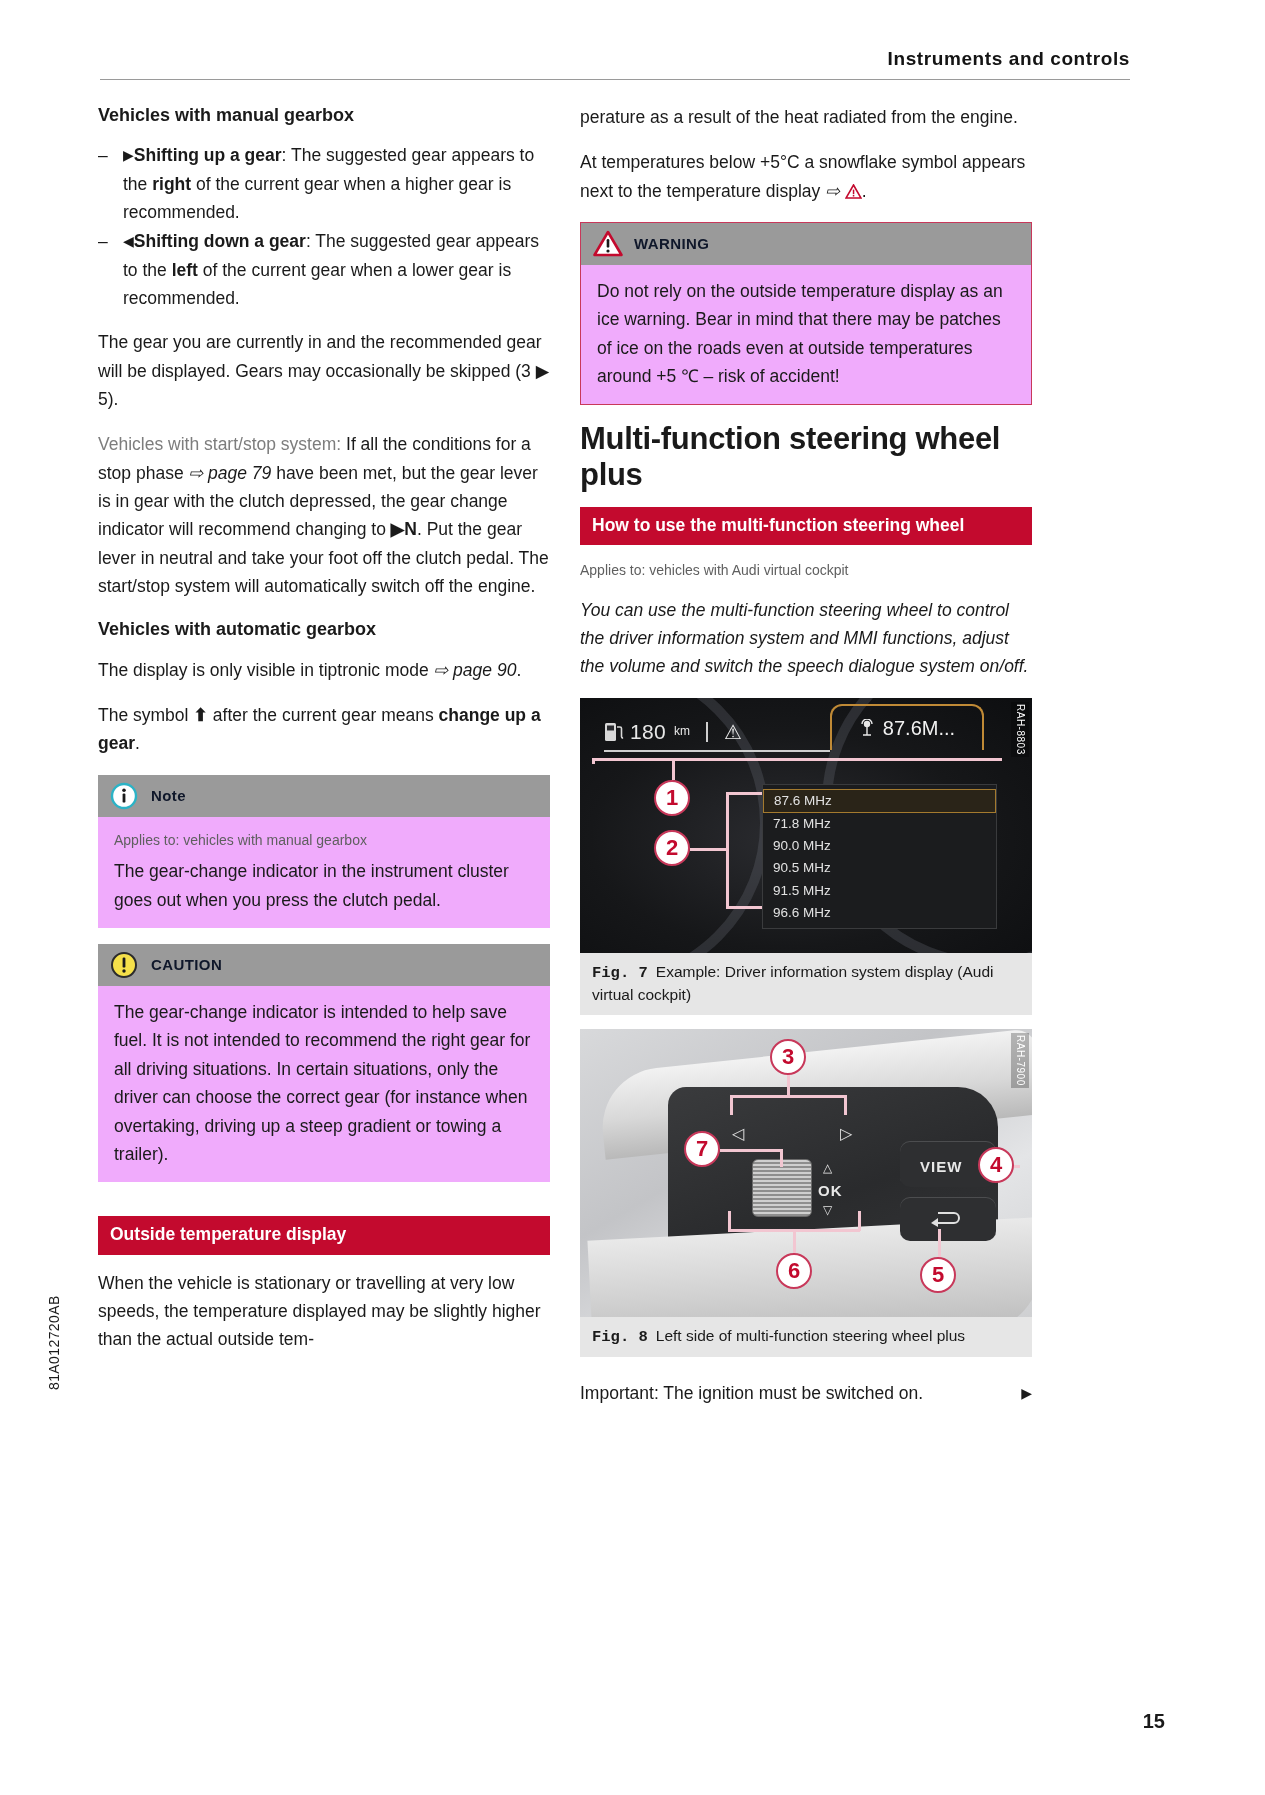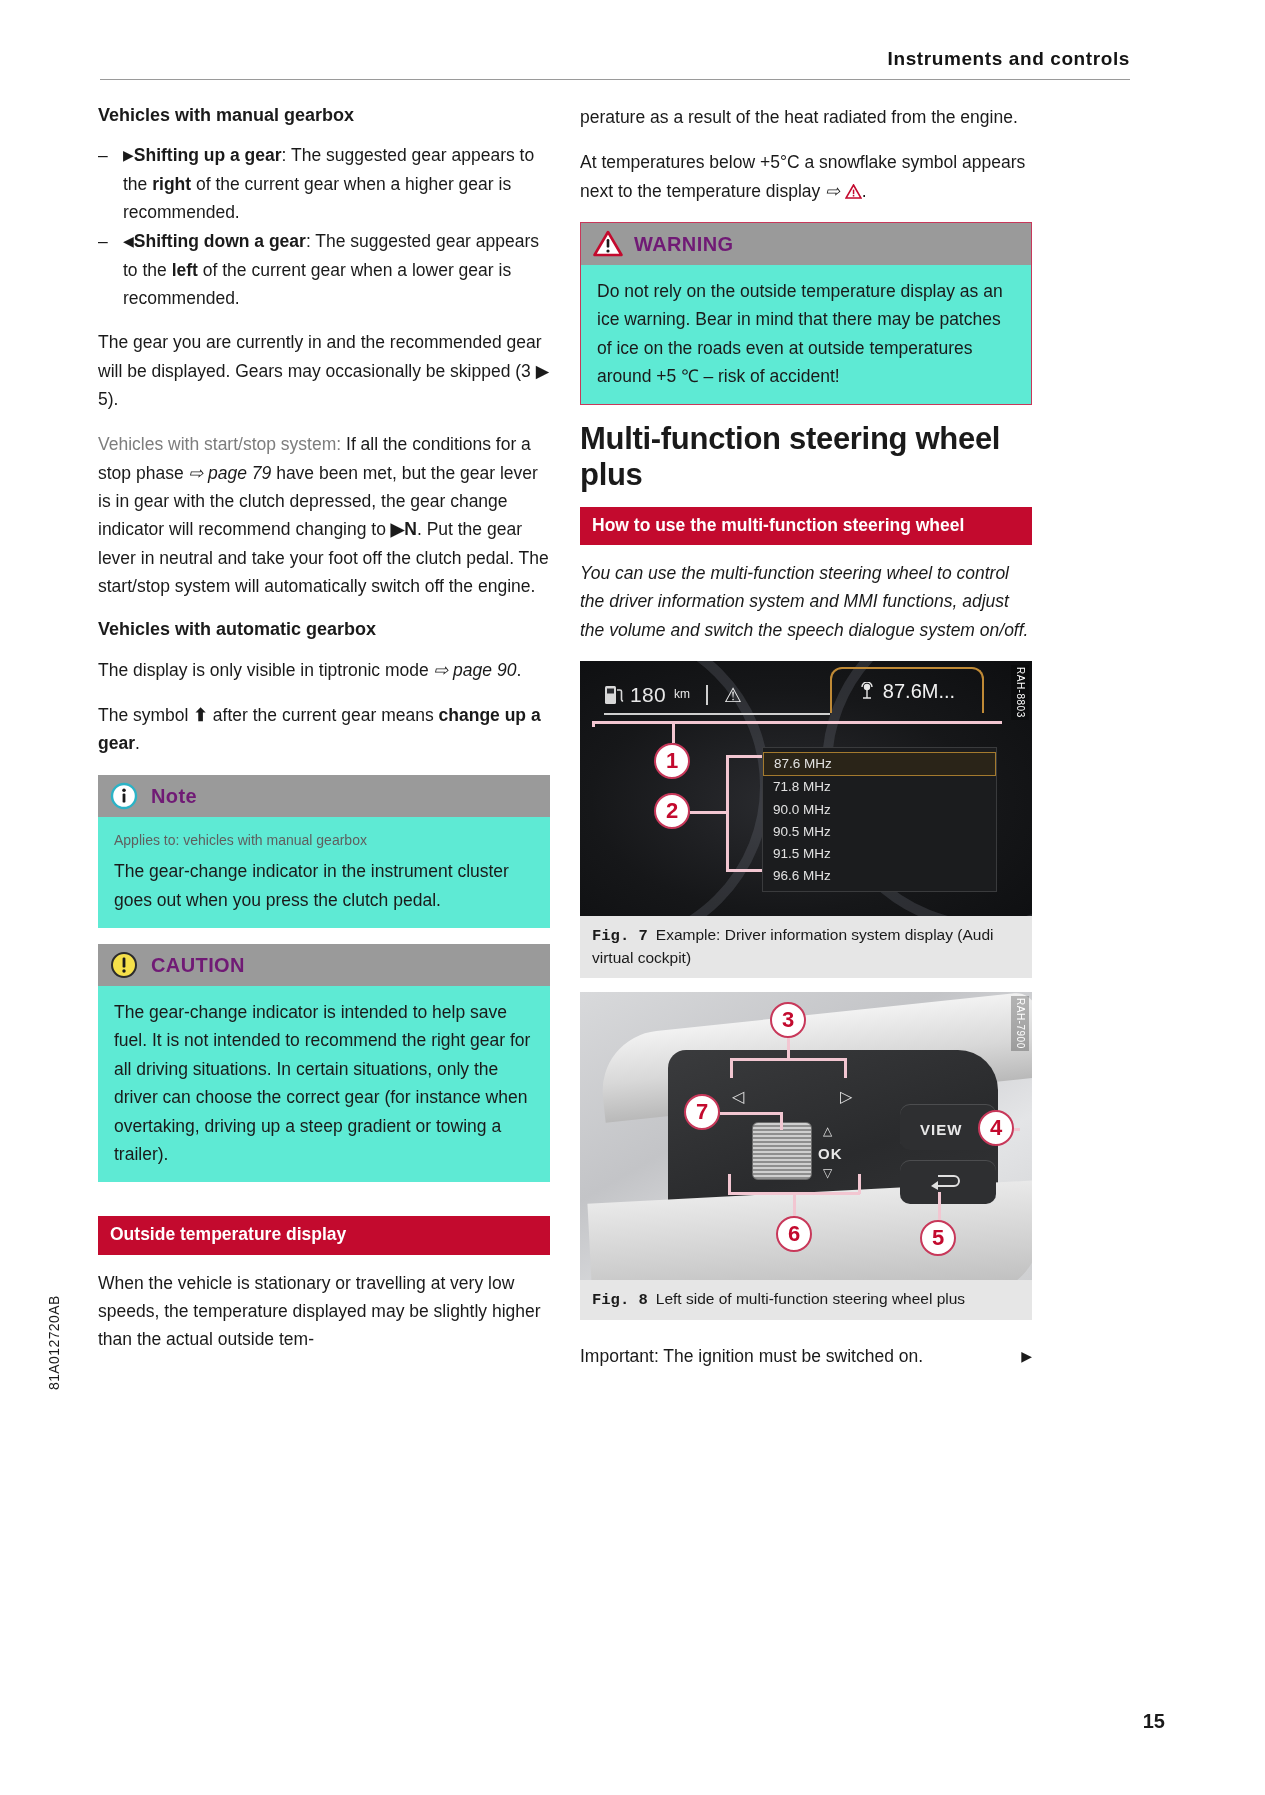--- a/index.html
+++ b/index.html
@@ -86,27 +86,27 @@
   
   .callout { margin:0 0 16px 0; }
   .callout-head {
     background:#9a9a9a;
     display:flex; align-items:center;
     padding:7px 12px;
     gap:13px;
     height:42px;
   }
   .callout-head .label {
-    font-size:20px;
+    font-size:15px;
     font-weight:bold;
-    color:#701a75;
+    color:#0f172a;
     letter-spacing:0.4px;
   }
   .callout-body {
-    background:#5eead4;
+    background:#f0abfc;
     padding:12px 16px 14px 16px;
     font-size:17.5px;
     line-height:1.62;
   }
   .callout-body .applies {
     font-size:14px;
     color:#5f5f5f;
     margin-bottom:6px;
   }
   .callout.warning { border:1px solid #c8385a; }
@@ -381,20 +381,21 @@
         </span>
         <span class="label">WARNING</span>
       </div>
       <div class="callout-body">Do not rely on the outside temperature display as an ice warning. Bear in mind that there may be patches of ice on the roads even at outside temperatures around +5 ℃ – risk of accident!</div>
     </div>
 
     <h1 class="chapter">Multi-function steering wheel plus</h1>
 
     <div class="redbar">How to use the multi-function steering wheel</div>
 
+    <div class="applies-line">Applies to: vehicles with Audi virtual cockpit</div>
 
     <p class="ital">You can use the multi-function steering wheel to control the driver information system and MMI functions, adjust the volume and switch the speech dialogue system on/off.</p>
 
     <div class="figure">
       <div class="figure-img">
         <div class="dis">
           <div class="arc1"></div>
           <div class="arc2"></div>
 
           <div class="topbar">

